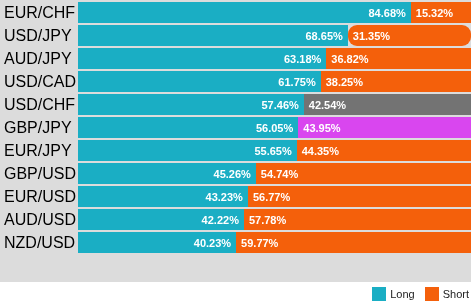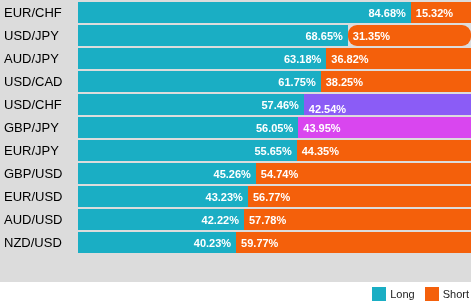--- a/index.html
+++ b/index.html
@@ -37,21 +37,21 @@
   }
   .row:first-child {
     margin-top: 2px;
   }
   .cat-label {
     width: 78px;
     flex: 0 0 78px;
     text-align: left;
     padding-left: 4px;
     box-sizing: border-box;
-    font-size: 13px;
+    font-size: 16px;
     color: #000000;
     letter-spacing: 0px;
     white-space: nowrap;
   }
   .bars {
     position: relative;
     flex: 1 1 auto;
     height: 21px;
     display: flex;
     align-items: stretch;
@@ -156,21 +156,21 @@
             <span class="seg-label">38.25%</span>
           </div>
         </div>
       </div>
       <div class="row">
         <div class="cat-label">USD/CHF</div>
         <div class="bars">
           <div class="seg long" style="width: 57.46%; background: rgb(26, 174, 196);">
             <span class="seg-label">57.46%</span>
           </div>
-          <div class="seg short" style="width: 42.54%; background: #8b5cf6; align-items: flex-end;">
+          <div class="seg short" style="width: 42.54%; background: #737373;">
             <span class="seg-label">42.54%</span>
           </div>
         </div>
       </div>
       <div class="row">
         <div class="cat-label">GBP/JPY</div>
         <div class="bars">
           <div class="seg long" style="width: 56.05%; background: rgb(26, 174, 196);">
             <span class="seg-label">56.05%</span>
           </div>

